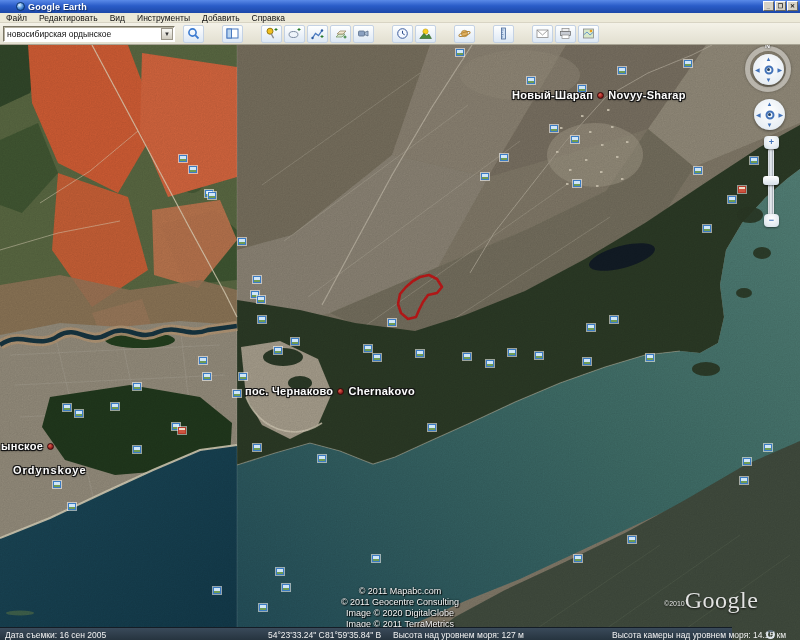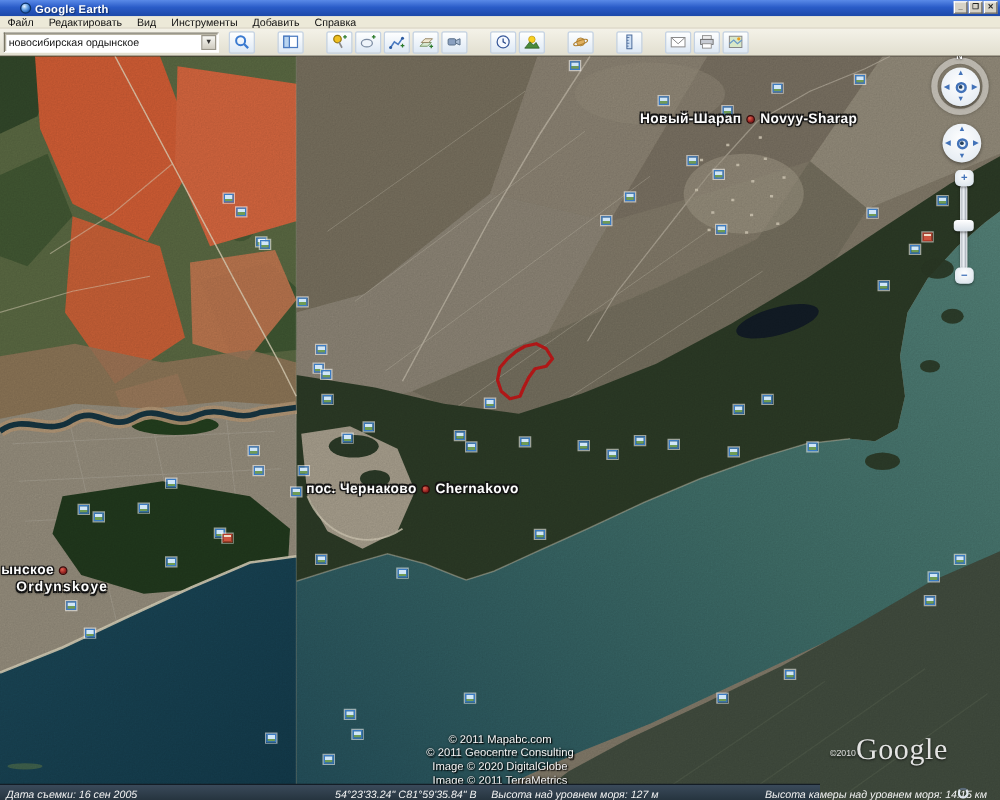--- a/index.html
+++ b/index.html
@@ -31,36 +31,36 @@
   #search-input { width:158px; height:12px; border:none; outline:none; font-size:8.5px; padding-left:3px;
     font-family:"Liberation Sans",sans-serif; color:#111; background:transparent; }
   #combo-arrow { position:absolute; right:1px; top:1px; width:12px; height:12px; background:linear-gradient(180deg,#f8f8f4,#d0ccc0);
     border:1px solid #9a968a; font-size:6px; text-align:center; line-height:11px; color:#333; }
   .tb-btn { width:21px; height:18px; margin:0 1px; border:1px solid #c4d2e4; border-radius:2px;
     background:linear-gradient(180deg,#feffff,#dde8f4); display:flex; align-items:center; justify-content:center; }
   .tb-group-sep { width:16px; height:18px; }
   #search-btn { margin-left:8px; }
 
   
-  #map { position:absolute; left:0; top:45px; width:800px; height:595px; overflow:hidden; background:#000000; cursor:crosshair; }
+  #map { position:absolute; left:0; top:45px; width:800px; height:595px; overflow:hidden; background:#1d4ed8; cursor:crosshair; }
   #imagery { position:absolute; left:0; top:0; }
   #icon-layer { position:absolute; left:0; top:0; width:800px; height:595px; }
   .photo-icon { position:absolute; width:8px; height:7px; border:1px solid #3b7cc4;
     background:linear-gradient(180deg,#cfe6f8 0 3px,#6f9c55 3px); box-shadow:0 0 0 1px rgba(255,255,255,.55); }
   .red-icon { position:absolute; width:8px; height:7px; border:1px solid #b53a2a;
     background:linear-gradient(180deg,#f0ddc8 0 2px,#cc5540 2px); box-shadow:0 0 0 1px rgba(255,255,255,.5); }
 
   .place-label { position:absolute; display:flex; align-items:center; gap:4px; white-space:nowrap; }
   .label-text { color:#fdfdfd; font-size:11px; font-weight:bold; letter-spacing:.3px;
     text-shadow:1px 1px 0 #141414,-1px -1px 0 #141414,1px -1px 0 #141414,-1px 1px 0 #141414,0 1px 2px #000; }
   .place-dot { width:7px; height:7px; border-radius:50%; border:1px solid #3a0808;
     background:radial-gradient(circle at 35% 30%,#e06050,#8b1a1a 70%); }
   #label-novyy { left:512px; top:44px; }
   #label-chern { left:245px; top:340px; }
-  #label-ordyn-row { left:1px; top:405px; }
+  #label-ordyn-row { left:1px; top:395px; }
   #label-ordyn-en { position:absolute; left:13px; top:419px; letter-spacing:1px; }
 
   
   .nav { position:absolute; }
   #compass-ring { left:745px; top:1px; width:46px; height:46px; border-radius:50%;
     border:5px solid rgba(255,255,255,.42); box-shadow:0 0 3px rgba(0,0,0,.3), inset 0 0 3px rgba(0,0,0,.25); }
   #north-label { position:absolute; left:765px; top:-3px; color:#fff; font-size:7px; font-weight:bold;
     text-shadow:0 0 2px #000; z-index:5; }
   .joy { border-radius:50%; background:radial-gradient(circle at 50% 40%,#ffffff,#e8eef4 70%,#cfd8e2);
     box-shadow:0 1px 3px rgba(0,0,0,.45); }
@@ -89,22 +89,22 @@
 
   
   #copyright { position:absolute; left:300px; top:541px; width:200px; text-align:center;
     color:#f4f4f4; font-size:9px; line-height:11px; text-shadow:1px 1px 1px #000,0 0 2px #000; }
   #google-logo { position:absolute; left:664px; top:544px; color:#ececec; display:flex; align-items:flex-end;
     text-shadow:0 1px 2px rgba(0,0,0,.8); opacity:.95; }
   #google-logo .yr { font-size:7px; margin-bottom:4px; }
   #google-logo .g { font-family:Liberation Serif, serif; font-size:24px; line-height:22px; letter-spacing:.5px; }
 
   
-  #statusbar { position:absolute; left:0; top:627px; width:656px; height:13px;
-    background:linear-gradient(180deg,#3a4a5a,#26343f); border-top:1px solid #141d26; z-index:10;font-style:italic; }
+  #statusbar { position:absolute; left:0; top:627px; width:732px; height:13px;
+    background:linear-gradient(180deg,#3a4a5a,#26343f); border-top:1px solid #141d26; z-index:10; }
   .sb { position:absolute; top:2px; color:#f2f2f2; font-size:8.5px; white-space:nowrap; }
   #sb-date { left:5px; }  #sb-lat { left:268px; } #sb-lon { left:325px; }
   #sb-elev { left:393px; } #sb-cam { left:612px; }
   #sb-loader { position:absolute; left:766px; top:2px; width:9px; height:9px; border-radius:50%;
     border:2px solid #dfe6ec; border-top-color:#5a6a78; }
 </style>
 </head>
 <body>
 
 <div id="app">

